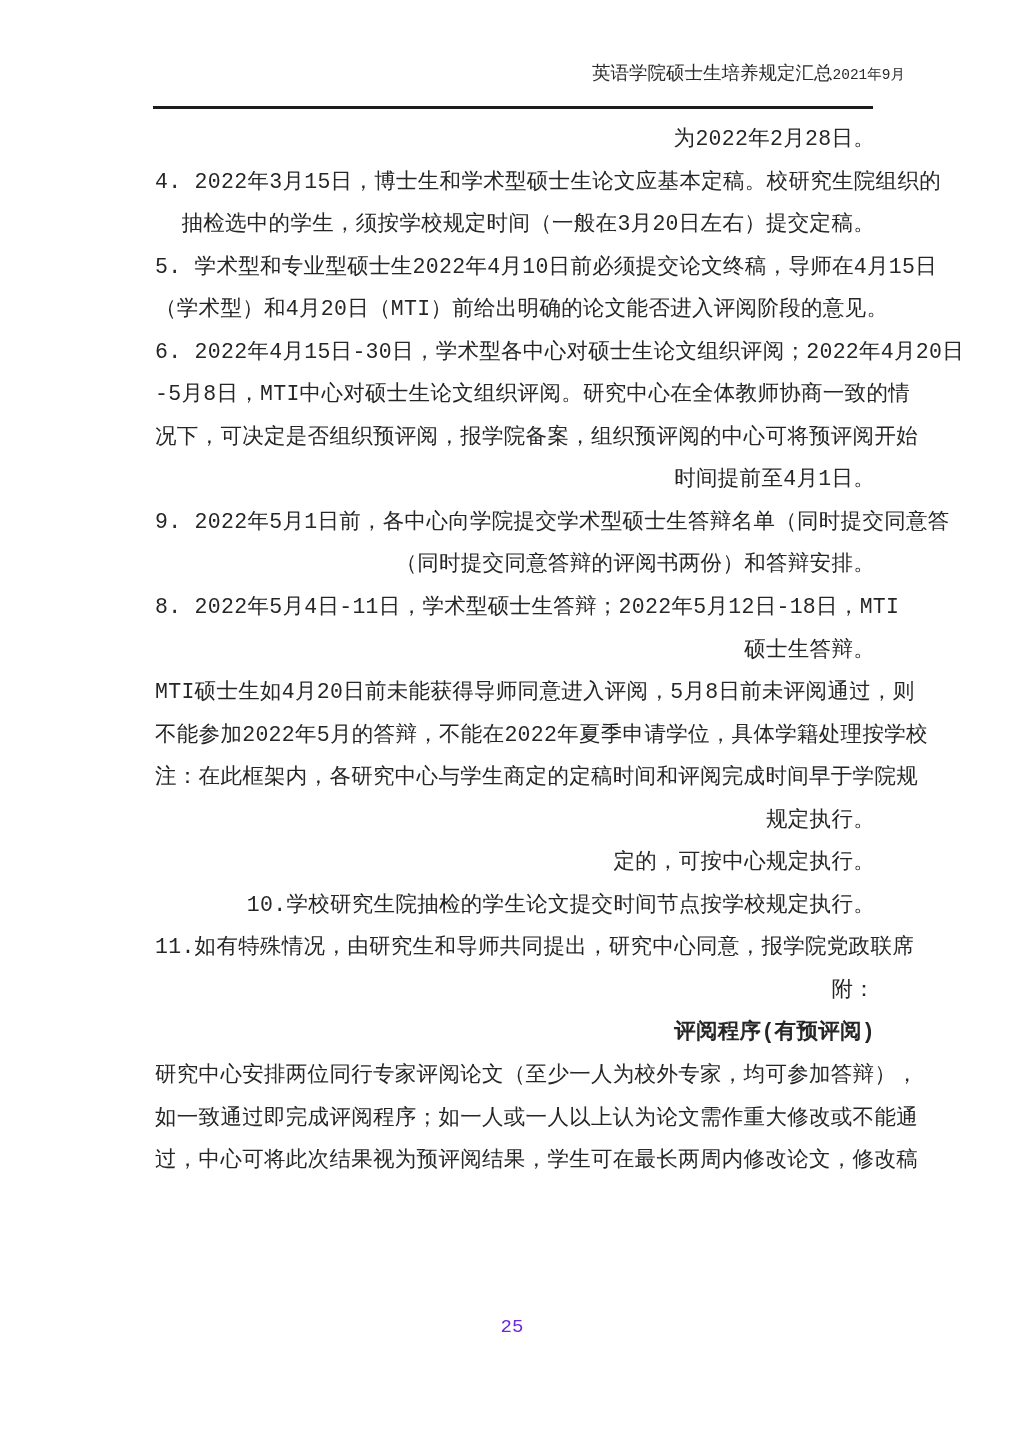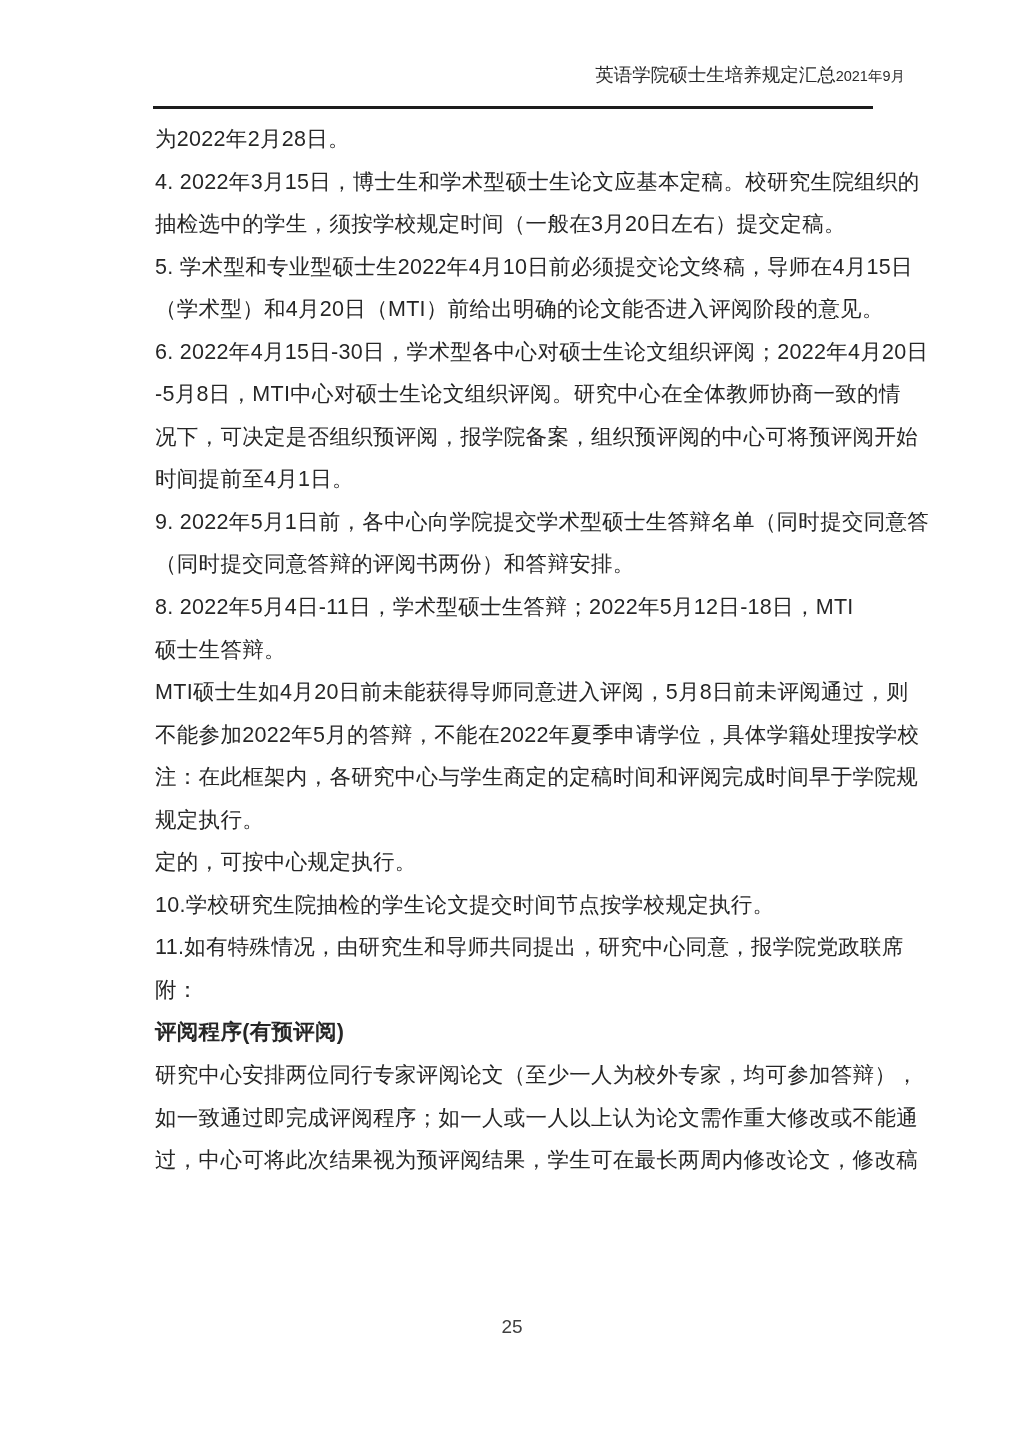--- a/index.html
+++ b/index.html
@@ -2,21 +2,21 @@
 <html><head>
 <meta charset="utf-8">
 <style>
   html, body { margin: 0; padding: 0; background: #e8e8e8; }
   .page {
     position: relative;
     width: 1024px;
     height: 1447px;
     margin: 0 auto;
     background: #ffffff;
-    font-family: Liberation Sans, sans-serif;
+    font-family: Liberation Mono, monospace;
     color: #232323;
     overflow: hidden;
   }
   .header {
     position: absolute;
     top: 63px;
     right: 119px;
     font-size: 18.5px;
     line-height: 24px;
     white-space: nowrap;
@@ -29,38 +29,39 @@
     top: 106px;
     width: 720px;
     height: 2.5px;
     background: #1c1c1c;
   }
   .content {
     position: absolute;
     left: 155px;
     top: 118px;
     width: 720px;
+    text-align: right;
   }
   .ln {
     height: 42.55px;
     line-height: 42.55px;
     font-size: 21.5px;
     letter-spacing: 0.3px;
     white-space: nowrap;
     color: #262626;
   }
   .ln.bold { font-weight: bold; }
   .pagenum {
     position: absolute;
     top: 1316px;
     left: 0;
     width: 100%;
     text-align: center;
     font-size: 19px;
-    color: #404040;
+    color: #6d28d9;
   }
 </style>
 </head>
 <body>
 
 <div class="page">
 
   <div class="header">
     <span>英语学院硕士生培养规定汇总</span><span class="date">2021年9月</span>
   </div>

